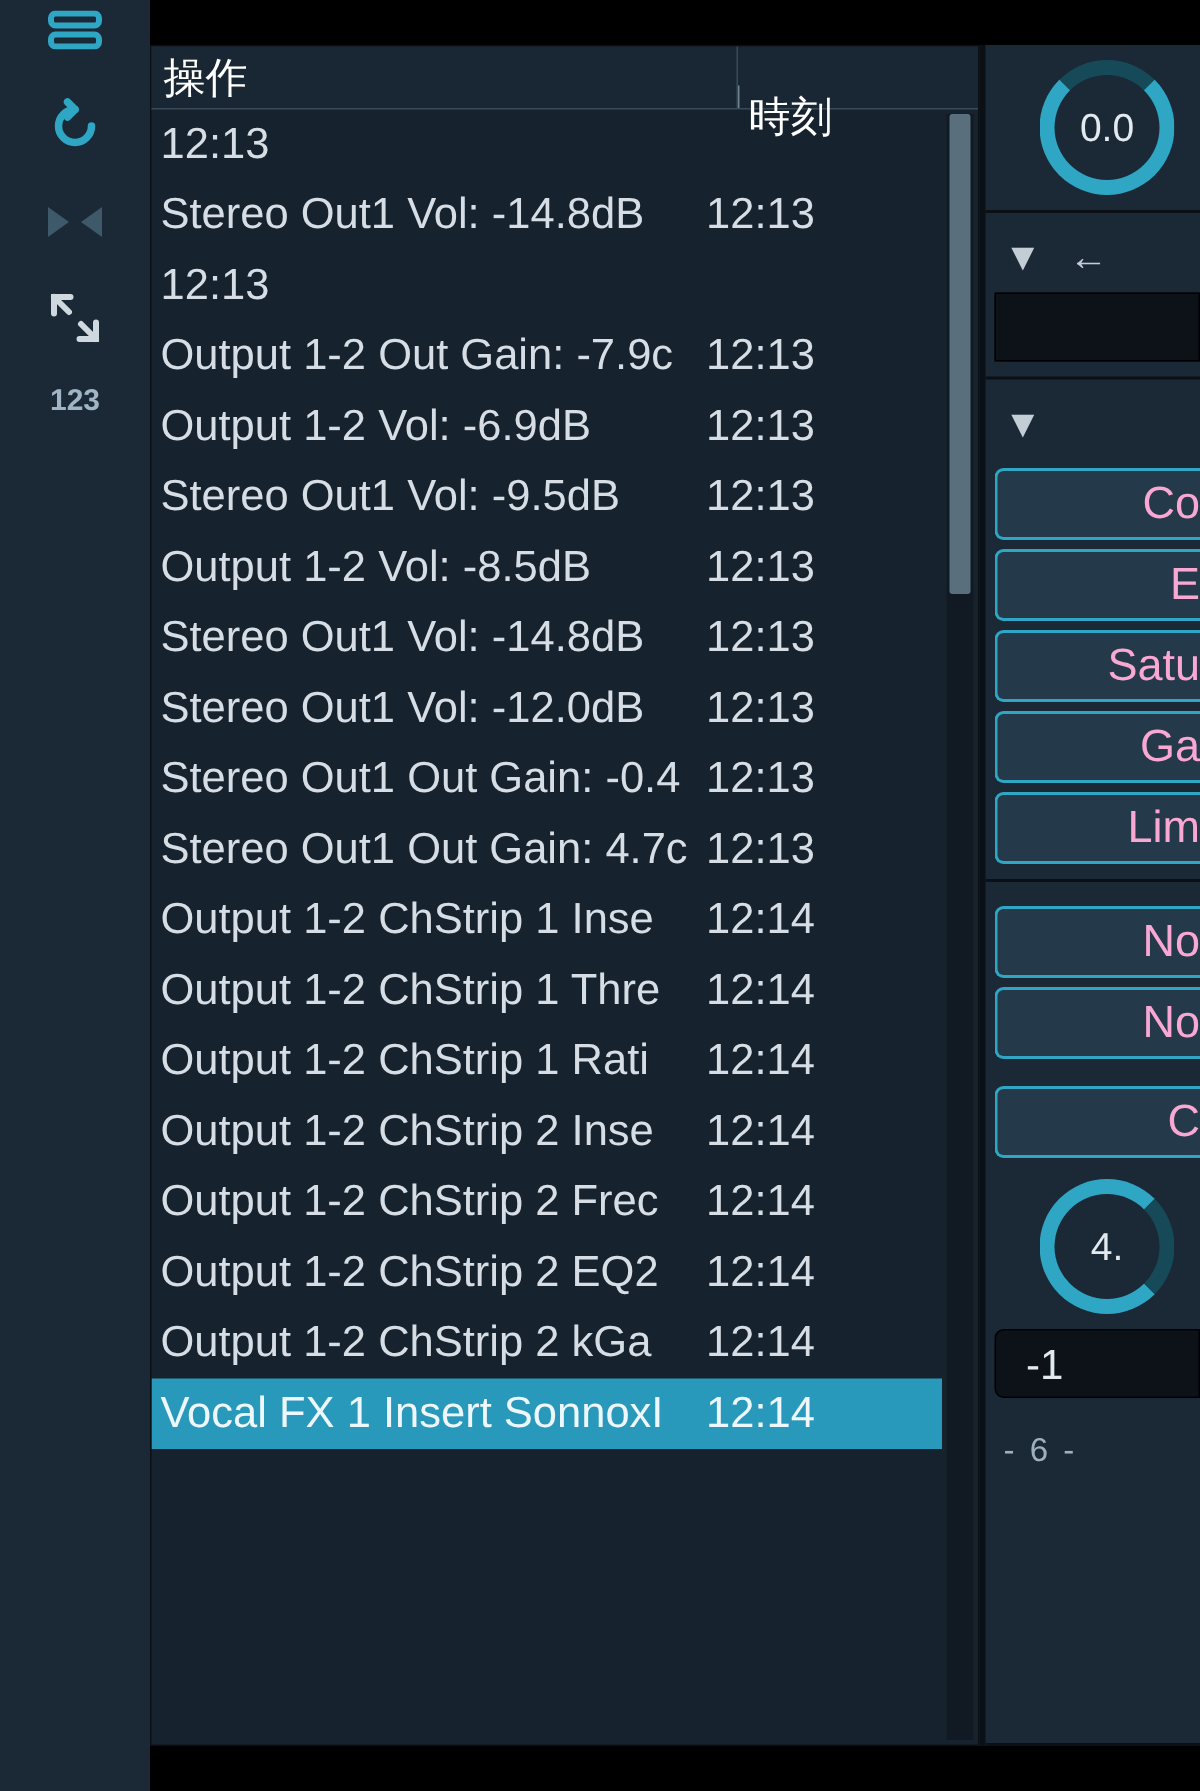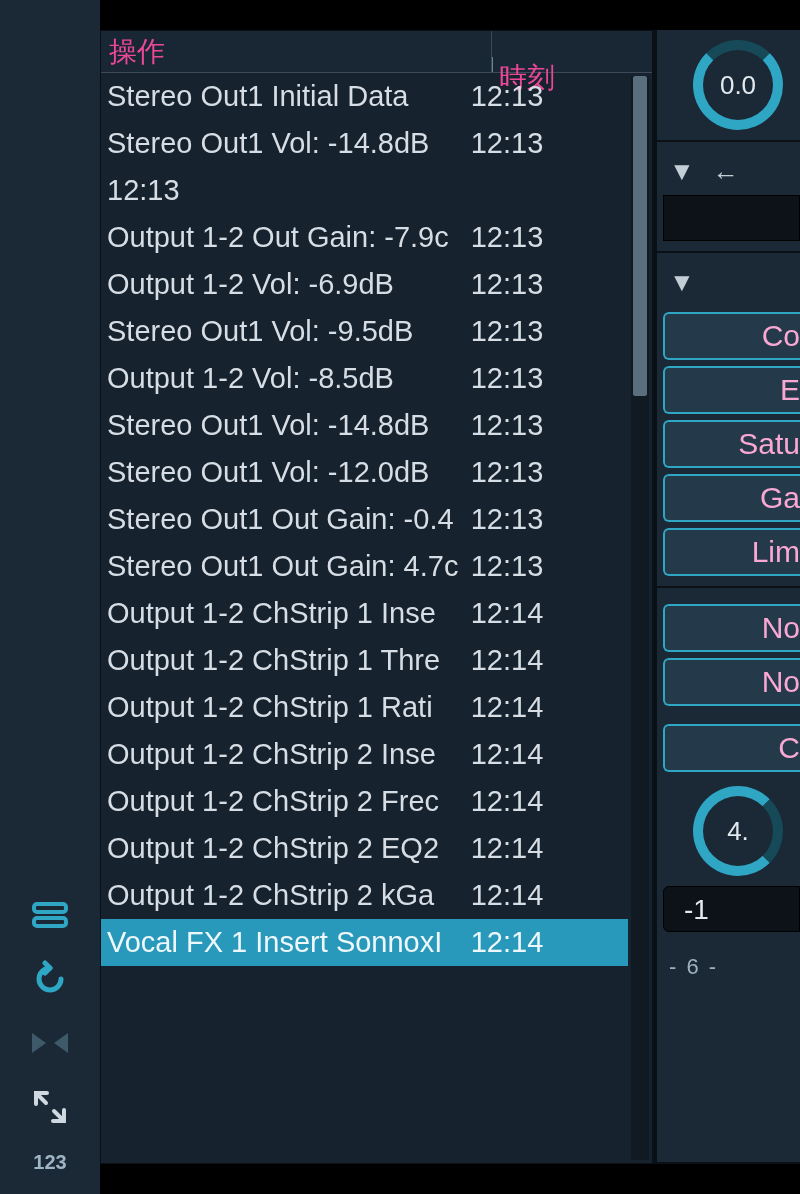--- a/index.html
+++ b/index.html
@@ -11,21 +11,21 @@
     color: #d8d8d8;
     display: flex;
   }
 
   
   .icon-strip {
     width: 100px;
     background: #1b2936;
     display: flex;
     flex-direction: column;
-    justify-content: flex-end;
+    justify-content: flex-start;
     align-items: center;
     padding-bottom: 20px;
     gap: 24px;
   }
   .icon-strip .ico {
     width: 40px;
     height: 40px;
     display: flex;
     align-items: center;
     justify-content: center;
@@ -49,21 +49,21 @@
     flex-direction: column;
     position: relative;
   }
   .history-header {
     display: flex;
     background: #192633;
     border-bottom: 1px solid #3a4a56;
     height: 42px;
     line-height: 42px;
     font-size: 28px;
-    color: #ec4899;
+    color: #ffffff;
   }
   .history-header .col-op {
     flex: 1;
     padding-left: 8px;
     border-right: 1px solid #3a4a56;
   }
   .history-header .col-time {
     width: 160px;
     padding-left: 6px;
     border-left: 1px solid #6c8490;
@@ -236,21 +236,20 @@
 </div>
 
 <div class="history-panel">
   <div class="history-header">
     <div class="col-op">操作</div>
     <div class="col-time">時刻</div>
   </div>
   <div class="history-body">
     <div class="rows" id="rows">
         <div class="row">
-          <div class="op">Stereo Out1 Initial Data</div>
           <div class="time">12:13</div>
         </div>
         <div class="row">
           <div class="op">Stereo Out1 Vol: -14.8dB</div>
           <div class="time">12:13</div>
         </div>
         <div class="row">
           <div class="time">12:13</div>
         </div>
         <div class="row">

